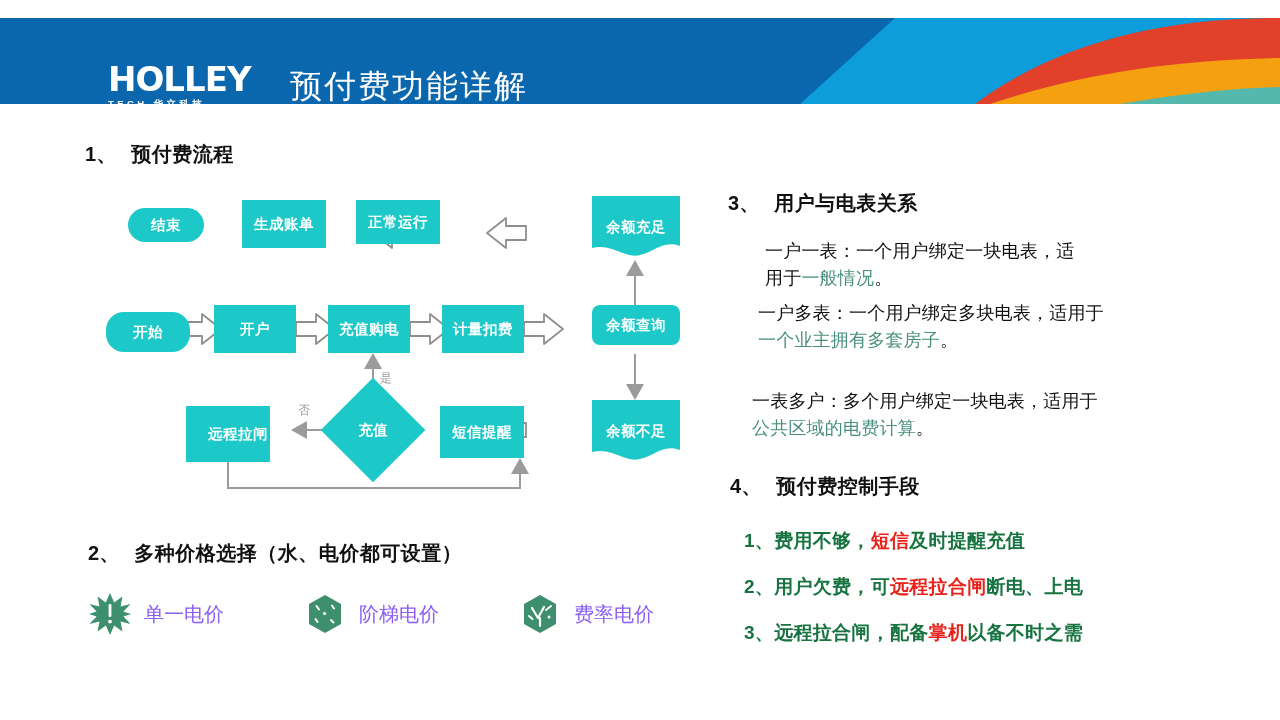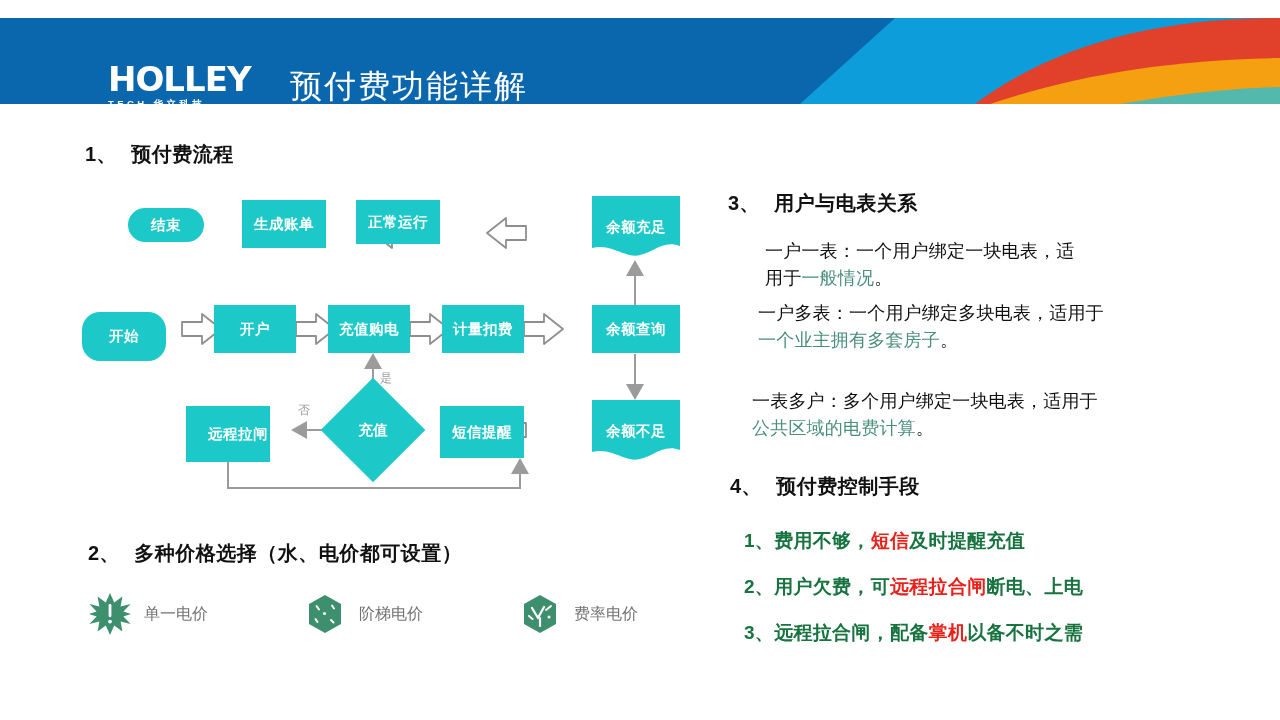--- a/index.html
+++ b/index.html
@@ -69,21 +69,21 @@
   .fdiamond span { position: relative; z-index: 2; }
   .flabel {
     position: absolute; font-size: 12px; color: #9b9b9b; font-weight: 400;
     white-space: nowrap;
   }
 
   
   #price-row { position: absolute; left: 88px; top: 592px; height: 56px; }
   .price-item { position: absolute; display: flex; align-items: center; }
   .price-icon { width: 44px; height: 44px; margin-right: 12px; flex: 0 0 auto; }
-  .price-label { font-size: 16px; color: #737373; white-space: nowrap; }
+  .price-label { font-size: 20px; color: #8b5cf6; white-space: nowrap; }
 
   
   .rel-para {
     position: absolute; font-size: 18px; color: #111; line-height: 27px;
     width: 420px; letter-spacing: 0.2px;
   }
   .rel-para .hl { color: #4a8f7d; }
 
   .ctrl-item {
     position: absolute; font-size: 19px; font-weight: 700;
@@ -161,29 +161,29 @@
 
     <div class="fbox" style="left:276px; top:20px; width:84px; height:44px;">正常运行</div>
 
     <div class="fbox wavy" style="left:512px; top:16px; width:88px; height:62px;">
       <svg class="wavy-bg" width="88" height="62" viewBox="0 0 88 62" preserveAspectRatio="none">
         <path d="M0,0 H88 V50 C66,42 56,66 34,58 C20,53 12,49 0,52 Z" fill="#1cc8c8"></path>
       </svg>
       <span>余额充足</span>
     </div>
 
-    <div class="fbox rounded" style="left:2px; top:132px; width:84px; height:49px;">开始</div>
+    <div class="fbox rounded" style="left:26px; top:132px; width:84px; height:40px;">开始</div>
 
     <div class="fbox" style="left:134px; top:125px; width:82px; height:48px;">开户</div>
 
     <div class="fbox" style="left:248px; top:125px; width:82px; height:48px;">充值购电</div>
 
     <div class="fbox" style="left:362px; top:125px; width:82px; height:48px;">计量扣费</div>
 
-    <div class="fbox" style="left:512px; top:125px; width:88px; height:48px;">余额查询</div>
+    <div class="fbox" style="left:512px; top:125px; width:88px; height:40px;border-radius:8px;">余额查询</div>
 
     <div class="fbox" style="left:106px; top:226px; width:84px; height:56px;padding-left:20px;">远程拉闸</div>
 
     <div class="fdiamond" style="left:256px; top:213px; width:74px; height:74px;">
       <div class="dshape"></div>
       <span>充值</span>
     </div>
 
     <div class="fbox" style="left:360px; top:226px; width:84px; height:52px;">短信提醒</div>
 

